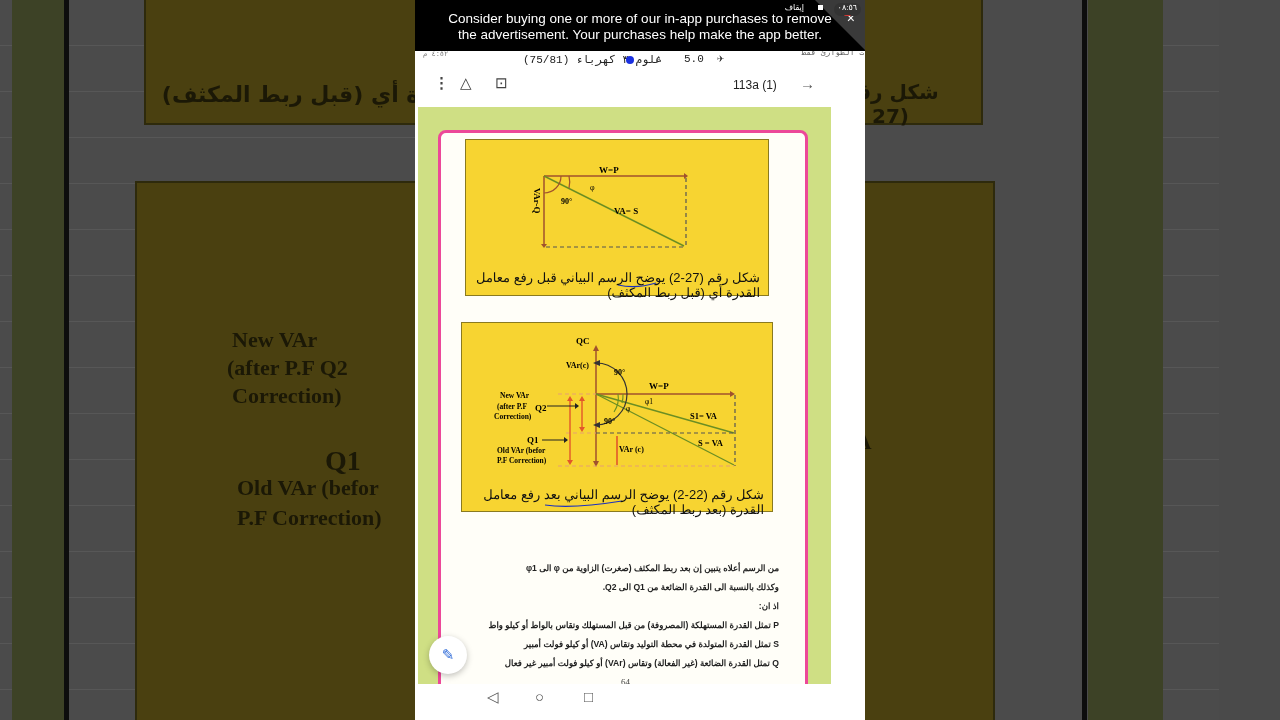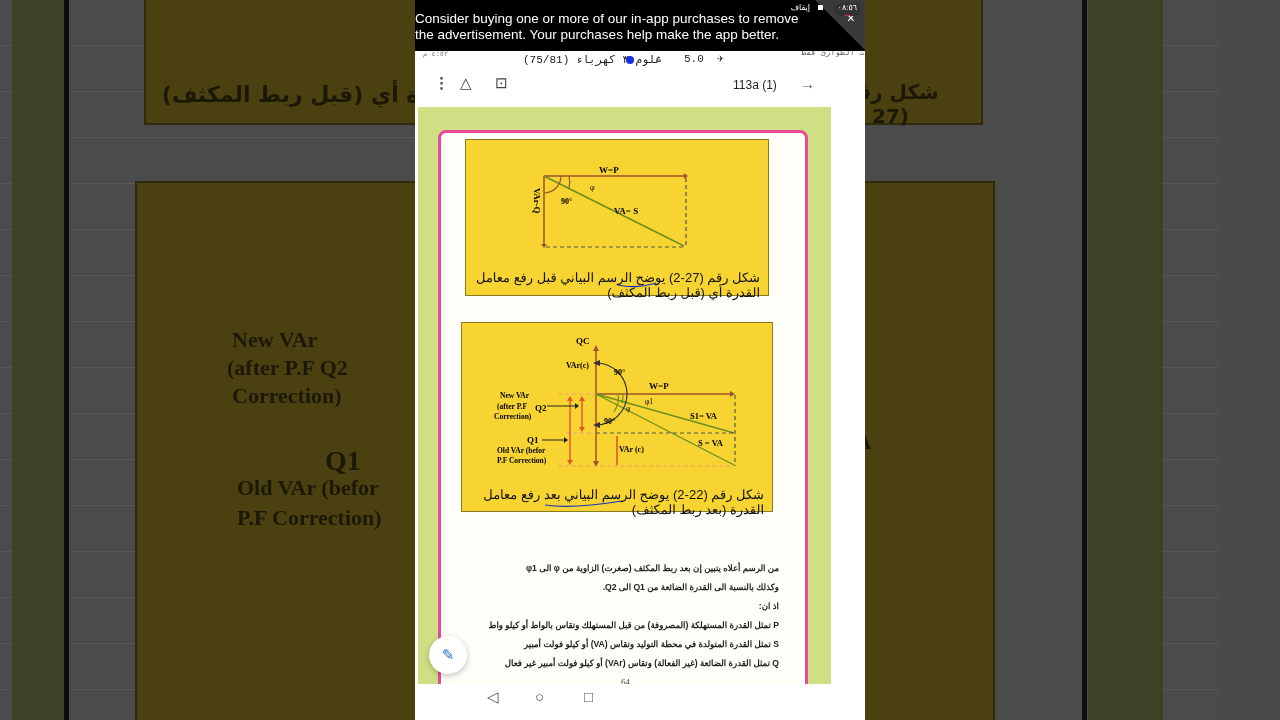--- a/index.html
+++ b/index.html
@@ -12,26 +12,26 @@
   .bg-right { left: 843px; width: 376px; text-align: center; }
   .bg-lines { position: absolute; inset: 0; background: repeating-linear-gradient(to bottom, transparent 0 45px, #575757 45px 46px); }
   .bg-green { position: absolute; top: 0; height: 720px; background: #3d4226; }
   .bg-black { position: absolute; top: 0; height: 720px; width: 5px; background: #0d0d0d; }
   .bg-yellowbox { position: absolute; background: #4a4010; border: 2px solid #2e2a0c; }
   .bg-text { position: absolute; color: #1b1806; font-family: "Liberation Serif", serif; font-weight: bold; }
 
   
   .phone { position: absolute; left: 415px; top: 0; width: 450px; height: 720px; background: #ffffff; overflow: hidden; }
 
-  .ad-banner { position: absolute; left: 0; top: 0; width: 450px; height: 51px; background: #000; color: #fff; font-size: 13.5px; line-height: 16px; padding-top: 11px; z-index: 5; }
+  .ad-banner { position: absolute; left: 0; top: 0; width: 450px; height: 51px; background: #000; color: #fff; text-align: center; font-size: 13.5px; line-height: 16px; padding-top: 11px; z-index: 5; }
   .ad-corner { position: absolute; right: 0; top: 0; width: 0; height: 0; border-left: 50px solid transparent; border-top: 50px solid #3a3a3a; z-index: 6; }
   .ad-close { position: absolute; right: 10px; top: 10px; color: #fff; font-size: 14px; z-index: 7; }
   .rec-pill { position: absolute; right: 4px; top: 3px; height: 13px; background: #333; border-radius: 7px; display: flex; align-items: center; padding: 0 4px; gap: 3px; z-index: 8; font-size: 8px; color: #fff; flex-direction: column; }
   .rec-dot { width: 7px; height: 7px; border-radius: 50%; background: #e53935; }
-  .rec-stop-label { position: absolute; right: 42px; top: 3px; font-size: 8px; color: #fff; z-index: 8; display: flex; align-items: center; gap: 8px; }
+  .rec-stop-label { position: absolute; right: 42px; top: 3px; font-size: 8px; color: #fff; z-index: 8; display: flex; align-items: center; gap: 14px; }
   .rec-stop-sq { width: 5px; height: 5px; background: #fff; }
 
   .status-bar { position: absolute; left: 0; top: 46px; width: 519px; height: 20px; font-size: 11px; color: #222; font-family: Liberation Mono, monospace; }
   .sb-left { position: absolute; left: 8px; top: 2px; font-size: 7px; color: #777; }
   .sb-title { position: absolute; left: 108px; top: 7px; font-size: 11px; direction: rtl; }
   .sb-dot { position: absolute; left: 211px; top: 10px; width: 8px; height: 8px; border-radius: 50%; background: #1a30e0; }
   .sb-bulb { position: absolute; left: 240px; top: 6px; font-size: 11px; color: #333; }
   .sb-rating { position: absolute; left: 269px; top: 7px; font-size: 11px; }
   .sb-rocket { position: absolute; left: 302px; top: 5px; font-size: 12px; color: #333; }
   .sb-right { position: absolute; right: 41px; top: 2px; font-size: 8px; color: #666; direction: rtl; }

